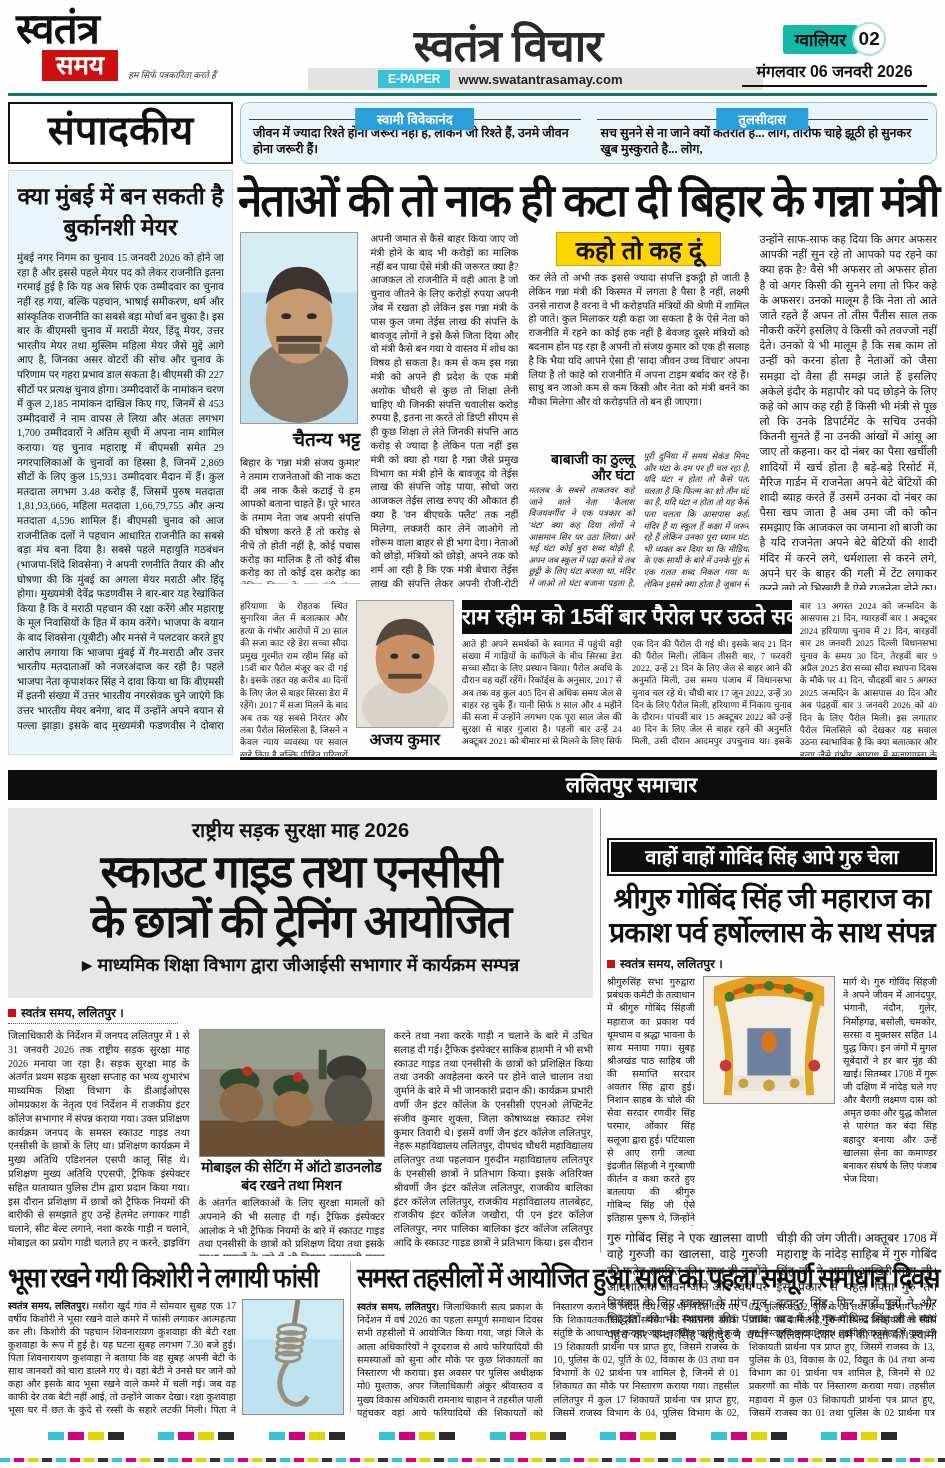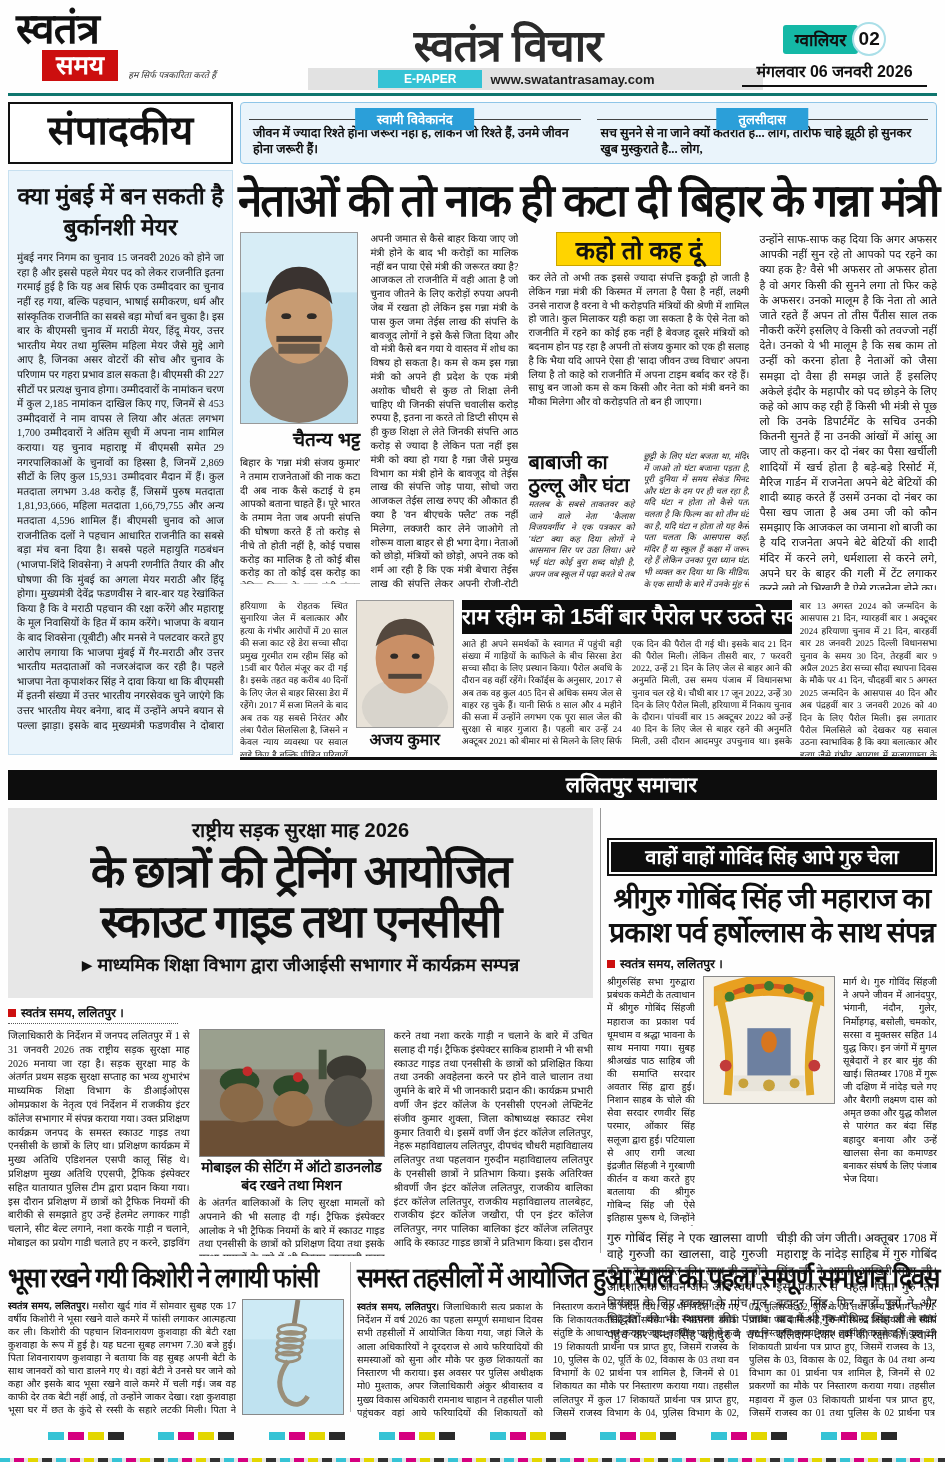--- a/index.html
+++ b/index.html
@@ -8,56 +8,56 @@
   #page { position:relative; width:945px; height:1468px; margin:0 auto; background:#fefefe; overflow:hidden; }
 
   
   #header { position:absolute; left:8px; top:6px; width:929px; height:90px; border-bottom:3px solid #0f766e; }
   .logo-wrap { position:absolute; left:8px; top:2px; width:225px; }
   .logo-top { font-family:"Liberation Sans","DejaVu Sans",sans-serif; font-weight:900; font-size:42px; line-height:1.0; color:#111; letter-spacing:-1px; }
   .logo-bottom { display:inline-block; background:#cc0f0f; color:#fff; font-family:"Liberation Sans","DejaVu Sans",sans-serif; font-weight:900; font-size:26px; line-height:1.1; padding:1px 14px; margin-left:26px; }
   .logo-tagline { display:inline-block; font-size:9px; font-style:italic; color:#333; margin-left:6px; vertical-align:bottom; }
   .center-title { position:absolute; left:300px; top:8px; width:400px; text-align:center; font-family:"Liberation Sans","DejaVu Sans",sans-serif; font-weight:900; font-size:44px; color:#2b2b2b; letter-spacing:-1px; }
   .epaper-strip { position:absolute; left:300px; top:62px; width:455px; height:22px; background:#e2e2e2; display:flex; align-items:center; }
-  .epaper-badge { background:#35c3d5; color:#fff; font-family:"Liberation Sans","DejaVu Sans",sans-serif; font-weight:700; font-size:12px; padding:2px 26px; margin-left:70px; }
+  .epaper-badge { background:#35c3d5; color:#fff; font-family:"Liberation Sans","DejaVu Sans",sans-serif; font-weight:700; font-size:12px; padding:2px 10px; margin-left:70px; }
   .site-url { font-family:"Liberation Sans","DejaVu Sans",sans-serif; font-weight:700; font-size:13px; color:#222; margin-left:8px; text-decoration:none; }
   .edition-wrap { position:absolute; right:10px; top:16px; width:185px; text-align:center; }
   .city-badge { display:inline-block; background:#14b8a6; color:#111; font-family:"Liberation Sans","DejaVu Sans",sans-serif; font-weight:900; font-size:17px; padding:3px 12px; border-radius:3px; vertical-align:middle; }
   .page-circle { display:inline-block; width:34px; height:34px; margin-left:-6px; background:#fff; border:2px solid #aadfe8; border-radius:50%; font-family:"Liberation Sans","DejaVu Sans",sans-serif; font-weight:900; font-size:19px; line-height:30px; vertical-align:middle; }
   .date-line { margin-top:4px; font-family:"Liberation Sans","DejaVu Sans",sans-serif; font-weight:900; font-size:16px; border-bottom:2px solid #111; padding-bottom:3px; }
 
   
   #editorial { position:absolute; left:8px; top:102px; width:225px; height:655px; }
   .edit-label-box { border:2px solid #111; background:#fff; text-align:center; font-family:"Liberation Sans","DejaVu Sans",sans-serif; font-weight:900; font-size:40px; line-height:1.3; height:62px; }
   .edit-panel { margin-top:6px; background:#eaf4fb; border:1px solid #c7e0f0; height:585px; padding:10px 8px; overflow:hidden; }
   .edit-headline { text-align:center; font-family:"Liberation Sans","DejaVu Sans",sans-serif; font-weight:700; font-size:23px; line-height:1.35; margin-bottom:8px; }
   .edit-body { font-size:10.3px; line-height:1.42; text-align:justify; overflow:hidden; height:480px; }
 
   
-  #quotes { position:absolute; left:240px; top:102px; width:697px; height:62px; background:#eaf4fb; border:1px solid #8fc6e8; border-radius:4px; display:flex; }
+  #quotes { position:absolute; left:240px; top:102px; width:697px; height:62px; background:#eaf4fb; border:1px solid #8fc6e8; border-radius:9px; display:flex; }
   .quote-half { flex:1; position:relative; padding:22px 10px 4px 12px; }
   .quote-half + .quote-half { border-left:0; }
   .quote-rule { position:absolute; left:8px; right:8px; top:16px; border-top:1.5px solid #444; }
   .quote-badge { position:absolute; top:5px; left:50%; transform:translateX(-50%); background:#2b9fd9; color:#fff; font-family:"Liberation Sans","DejaVu Sans",sans-serif; font-weight:700; font-size:13px; padding:2px 22px; z-index:2; }
   .quote-text { font-weight:700; font-size:12.5px; line-height:1.3; }
 
   
   #main-headline { position:absolute; left:238px; top:168px; width:700px; height:58px; font-family:"Liberation Sans","DejaVu Sans",sans-serif; font-weight:900; font-size:45px; letter-spacing:-2px; white-space:nowrap; transform:scaleX(0.97); transform-origin:left; }
   #main-article { position:absolute; left:240px; top:232px; width:697px; height:360px; display:flex; gap:10px; }
   .ma-c1 { width:122px; }
   .ma-photo { width:118px; height:192px; border:1px solid #999; }
   .ma-caption { text-align:right; font-family:"Liberation Sans","DejaVu Sans",sans-serif; font-weight:700; font-size:19px; margin:2px 0 4px; }
   .col-text { font-size:10px; line-height:1.38; text-align:justify; overflow:hidden; }
   .ma-c1 .col-text { height:128px; }
   .ma-c2 { width:150px; } .ma-c2 .col-text { height:358px; }
   .ma-c3 { width:224px; }
   .kaho-box { background:#ffd400; border:1px solid #caa400; text-align:center; font-family:"Liberation Sans","DejaVu Sans",sans-serif; font-weight:900; font-size:25px; height:34px; line-height:34px; margin:0 28px 5px; }
   .kaho-body { font-size:10px; line-height:1.38; text-align:justify; height:175px; overflow:hidden; }
   .sub-cols { column-count:2; column-gap:9px; margin-top:5px; height:140px; overflow:hidden; }
-  .sub-title { font-family:"Liberation Sans","DejaVu Sans",sans-serif; font-weight:900; font-size:20px; line-height:1.15; margin-bottom:2px; }
+  .sub-title { font-family:"Liberation Sans","DejaVu Sans",sans-serif; font-weight:900; font-size:14px; line-height:1.15; margin-bottom:2px;text-align:right; }
   .sub-body { font-size:8.6px; line-height:1.35; text-align:justify; font-style:italic; }
   .ma-c4 { width:180px; } .ma-c4 .col-text { height:358px; font-size:11px; }
 
   
   #ram-rahim { position:absolute; left:240px; top:600px; width:697px; height:160px; display:flex; gap:8px; border-bottom:3px solid #111; padding-bottom:4px; }
   .rr-c1 { width:110px; } .rr-c1 .col-text { height:156px; font-size:9px; }
   .rr-photo-col { width:100px; }
   .rr-photo { width:98px; height:128px; border:1px solid #999; }
   .rr-caption { text-align:center; font-family:"Liberation Sans","DejaVu Sans",sans-serif; font-weight:700; font-size:16px; }
   .rr-center { width:330px; }
@@ -225,22 +225,22 @@
   </div>
 
   <div id="lalitpur-banner">ललितपुर समाचार</div>
 
   <div id="mid-divider"></div>
 
   <div id="scout">
     <div class="scout-panel">
       <div class="scout-kicker">राष्ट्रीय सड़क सुरक्षा माह 2026</div>
       <div class="scout-headline">
+        <div>स्काउट गाइड तथा एनसीसी</div>
         <div>के छात्रों की ट्रेनिंग आयोजित</div>
-        <div>स्काउट गाइड तथा एनसीसी</div>
       </div>
       <div class="scout-deck"><span class="deck-arrow">▶</span> <span>माध्यमिक शिक्षा विभाग द्वारा जीआईसी सभागार में कार्यक्रम सम्पन्न</span></div>
     </div>
     <div class="byline"><span class="sq"></span><span>स्वतंत्र समय, ललितपुर ।</span></div>
     <div class="byline-rule"></div>
     <div class="scout-body-row">
       <div class="scout-ca">
         <div class="col-text">जिलाधिकारी के निर्देशन में जनपद ललितपुर में 1 से 31 जनवरी 2026 तक राष्ट्रीय सड़क सुरक्षा माह 2026 मनाया जा रहा है। सड़क सुरक्षा माह के अंतर्गत प्रथम सड़क सुरक्षा सप्ताह का भव्य शुभारंभ माध्यमिक शिक्षा विभाग के डीआईओएस ओमप्रकाश के नेतृत्व एवं निर्देशन में राजकीय इंटर कॉलेज सभागार में संपन्न कराया गया। उक्त प्रशिक्षण कार्यक्रम जनपद के समस्त स्काउट गाइड तथा एनसीसी के छात्रों के लिए था। प्रशिक्षण कार्यक्रम में मुख्य अतिथि एडिशनल एसपी कालू सिंह थे। प्रशिक्षण मुख्य अतिथि एएसपी, ट्रैफिक इंस्पेक्टर सहित यातायात पुलिस टीम द्वारा प्रदान किया गया। इस दौरान प्रशिक्षण में छात्रों को ट्रैफिक नियमों की बारीकी से समझाते हुए उन्हें हेलमेट लगाकर गाड़ी चलाने, सीट बेल्ट लगाने, नशा करके गाड़ी न चलाने, मोबाइल का प्रयोग गाड़ी चलाते हुए न करने, ड्राइविंग लाइसेंस अवश्य बनवाने, सड़क सुरक्षा संकेतों का पालन करने आदि के बारे में जानकारी दी गया। इसके अतिरिक्त साइबर अपराध से बचने के तरीकों,</div>
       </div>
       <div class="scout-mid">

